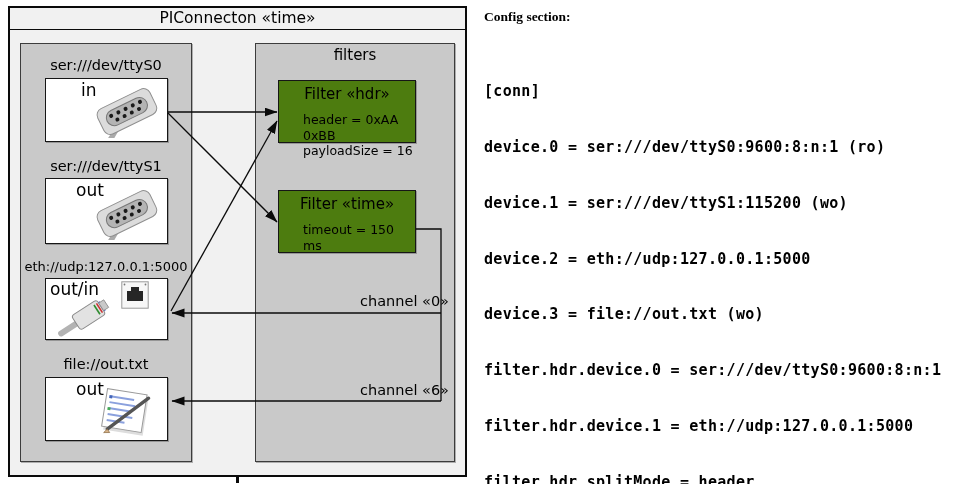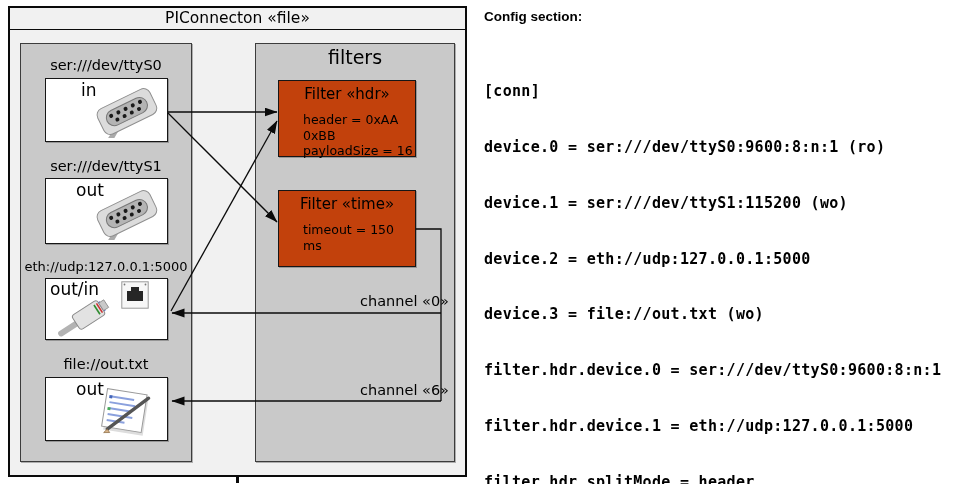--- a/index.html
+++ b/index.html
@@ -21,73 +21,73 @@
   }
 
   .group-box {
     position:absolute; background:#c9c9c9; border:1.5px solid #3c3c3c;
     box-sizing:border-box; box-shadow:1px 1px 0 rgba(0,0,0,0.28);
   }
   .devices-group { left:20px; top:43px; width:172px; height:419px; }
   .filters-group { left:255px; top:43px; width:200px; height:419px; }
   .filters-title {
     position:absolute; left:255px; top:46px; width:200px;
-    text-align:center; font-size:19px;
+    text-align:center; font-size:15px;
   }
 
   .dev-label {
     position:absolute; left:20px; width:172px; text-align:center;
     font-size:14.5px; white-space:nowrap;
   }
   .dev-label.small { font-size:13px; }
 
   .dev-box {
     position:absolute; left:45px; width:123px; background:#ffffff;
     border:1.6px solid #161616; box-sizing:border-box;
     box-shadow:1px 1px 0 rgba(0,0,0,0.25);
   }
   .port-label { position:absolute; font-size:17px; line-height:19px; white-space:nowrap; }
 
   .filter-box {
-    position:absolute; left:278px; width:138px; height:77px;
-    background:#c2410c; border:1.6px solid #161616; box-sizing:border-box;
+    position:absolute; left:278px; width:138px; height:63px;
+    background:#4d7c0f; border:1.6px solid #161616; box-sizing:border-box;
     box-shadow:1px 1px 0 rgba(0,0,0,0.25);
   }
   .filter-title { text-align:center; font-size:15px; margin-top:4px; }
   .filter-attrs { margin-top:9px; padding-left:24px; font-size:12.5px; line-height:15.5px; }
 
   .channel-label {
     position:absolute; left:255px; width:194px; text-align:right;
     font-size:14.5px; white-space:nowrap;
   }
 
   .arrows { position:absolute; left:0; top:0; pointer-events:none; }
 
   
   .config-heading {
     position:absolute; left:484px; top:9px;
-    font-family:Liberation Sans, sans-serif; font-weight:bold; font-size:13.5px;
+    font-family:Liberation Serif, serif; font-weight:bold; font-size:13.5px;
   }
   .config-lines {
     position:absolute; left:484px; top:45px; width:478px;
     font-family:"DejaVu Sans Mono", monospace; font-size:15px; font-weight:bold;
     line-height:18.6px; letter-spacing:0.3px; white-space:pre;
   }
 
   .border-notch {
     position:absolute; left:236px; top:476px; width:2.5px; height:7px; background:#0a0a0a;
   }
 </style>
 </head>
 <body>
 
 <div class="screen">
 
   <div class="outer-box"></div>
-  <div class="outer-title">PIConnecton «file»</div>
+  <div class="outer-title">PIConnecton «time»</div>
 
   <div class="group-box devices-group"></div>
   <div class="group-box filters-group"></div>
   <div class="filters-title">filters</div>
 
   <div class="dev-label" style="top:57px">ser:///dev/ttyS0</div>
   <div class="dev-box" style="top:78px; height:64px"></div>
   <span class="port-label" style="left:81px; top:81px">in</span>
   <svg class="abs" style="left:86px; top:86px" width="80" height="52" viewBox="0 0 80 52">
     <g transform="rotate(-26 40 26)">

